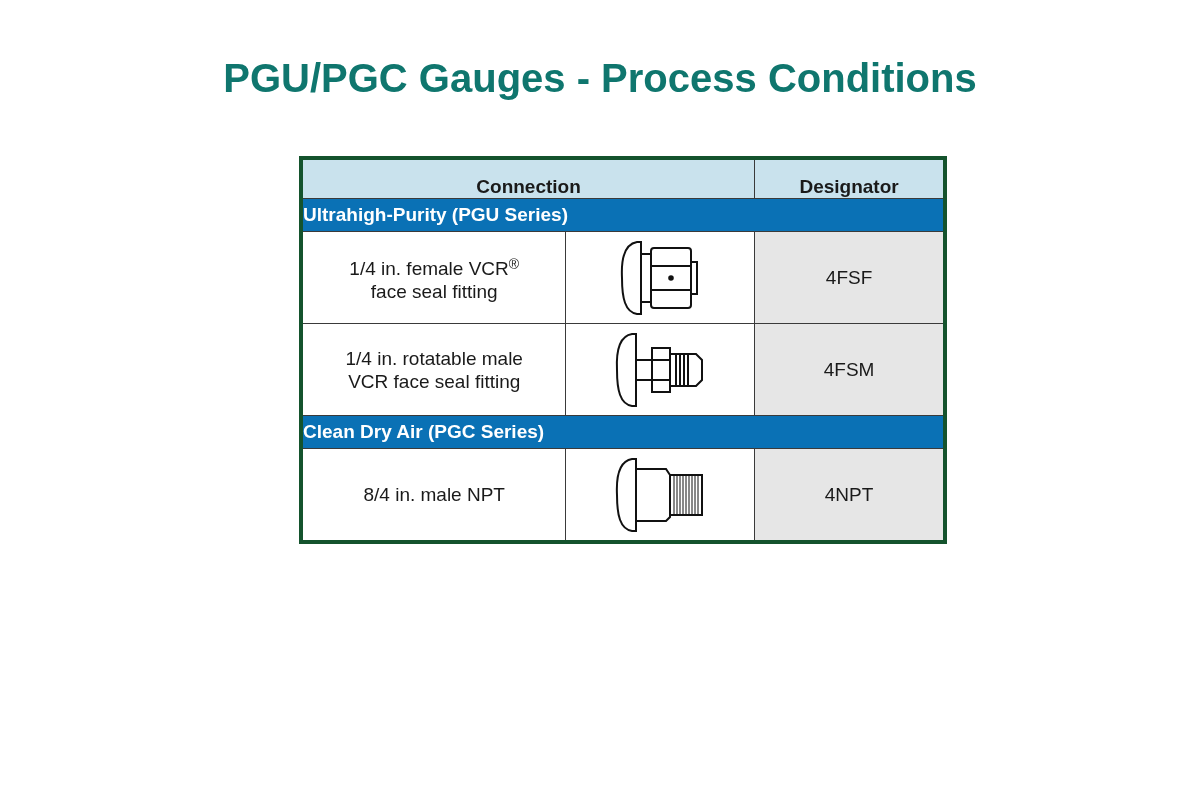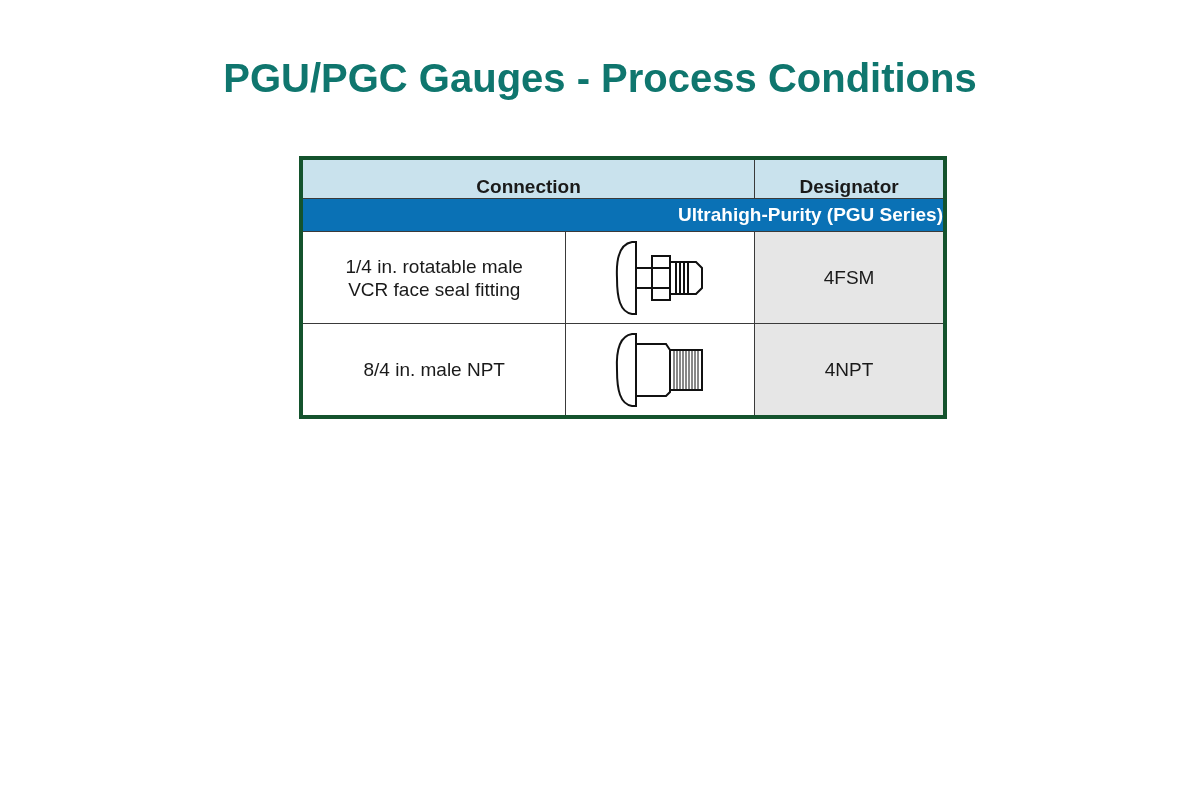--- a/index.html
+++ b/index.html
@@ -8,21 +8,21 @@
       position: absolute; left: 0; top: 56px; width: 1200px; text-align: center;
       color: #0f766e; font-weight: bold; font-size: 40px; letter-spacing: 0px;
     }
     table.spec {
       position: absolute; left: 299px; top: 156px; width: 648px;
       border-collapse: collapse; border: 4px solid #14532d;
       font-family: "Liberation Sans", sans-serif; color: #1a1a1a;
     }
     table.spec td, table.spec th { border: 1px solid #3a3a3a; padding: 0; }
     .hdr th { background: #c9e2ed; height: 38px; font-size: 19px; font-weight: bold; vertical-align: bottom; padding-bottom: 2px; }
-    .section td { background: #0a71b5; color: #ffffff; height: 32px; font-size: 19px; font-weight: bold; text-align: right; }
+    .section td { background: #0a71b5; color: #ffffff; height: 32px; font-size: 19px; font-weight: bold; text-align: left; }
     .row td { height: 91px; }
     .desc { width: 246px; text-align: center; font-size: 19px; line-height: 23px; background: #ffffff; }
     .img { width: 176px; background: #ffffff; text-align: center; }
     .code { width: 176px; background: #e6e6e6; text-align: center; font-size: 19px; }
     .img svg { display: block; margin: 0 auto; }
     sup { font-size: 14px; vertical-align: 6px; }
   </style>
 </head>
 <body>
 
@@ -32,38 +32,59 @@
   <tbody>
       <tr class="hdr">
     <th colspan="2">Connection</th>
     <th>Designator</th>
   </tr>
   <tr class="section">
     <td colspan="3">Ultrahigh-Purity (PGU Series)</td>
   </tr>
   <tr class="row">
     <td class="desc">
+      <span>1/4 in. female VCR</span><sup>®</sup><br>
+      <span>face seal fitting</span>
+    </td>
+    <td class="img">
+      <svg width="90" height="80" viewBox="0 0 90 80" fill="none" stroke="#111" stroke-width="2">
+        <path d="M22 4 C10 6 6 20 7 40 C7 60 10 74 22 76 L26 76 L26 4 Z"></path>
+        <rect x="26" y="16" width="10" height="48"></rect>
+        <rect x="36" y="10" width="40" height="60" rx="3"></rect>
+        <line x1="36" y1="28" x2="76" y2="28"></line>
+            <line x1="36" y1="52" x2="76" y2="52"></line>
+        <rect x="76" y="24" width="6" height="32"></rect>
+        <circle cx="56" cy="40" r="1.8" fill="#111"></circle>
+      </svg>
+    </td>
+    <td class="code">4FSF</td>
+  </tr>
+  <tr class="row">
+    <td class="desc">
       <span>1/4 in. rotatable male</span><br>
       <span>VCR face seal fitting</span>
     </td>
     <td class="img">
       <svg width="100" height="80" viewBox="0 0 100 80" fill="none" stroke="#111" stroke-width="2">
         <path d="M22 4 C10 6 6 20 7 40 C7 60 10 74 22 76 L26 76 L26 4 Z"></path>
         <rect x="26" y="30" width="16" height="20"></rect>
         <rect x="42" y="18" width="18" height="44"></rect>
         <line x1="42" y1="30" x2="60" y2="30"></line>
             <line x1="42" y1="50" x2="60" y2="50"></line>
         <path d="M60 24 L86 24 L92 30 L92 50 L86 56 L60 56 Z"></path>
         <line x1="66" y1="24" x2="66" y2="56"></line>
             <line x1="70" y1="24" x2="70" y2="56"></line>
             <line x1="74" y1="24" x2="74" y2="56"></line>
             <line x1="78" y1="24" x2="78" y2="56"></line>
       </svg>
     </td>
     <td class="code">4FSM</td>
+  </tr>
+  <tr class="section">
+    <td colspan="3">Clean Dry Air (PGC Series)</td>
   </tr>
   <tr class="row">
     <td class="desc">
       <span>8/4 in. male NPT</span>
     </td>
     <td class="img">
       <svg width="100" height="80" viewBox="0 0 100 80" fill="none" stroke="#111" stroke-width="2">
         <path d="M22 4 C10 6 6 20 7 40 C7 60 10 74 22 76 L26 76 L26 4 Z"></path>
         <path d="M26 14 L56 14 L60 20 L60 62 L56 66 L26 66"></path>
         <rect x="60" y="20" width="32" height="40"></rect>

